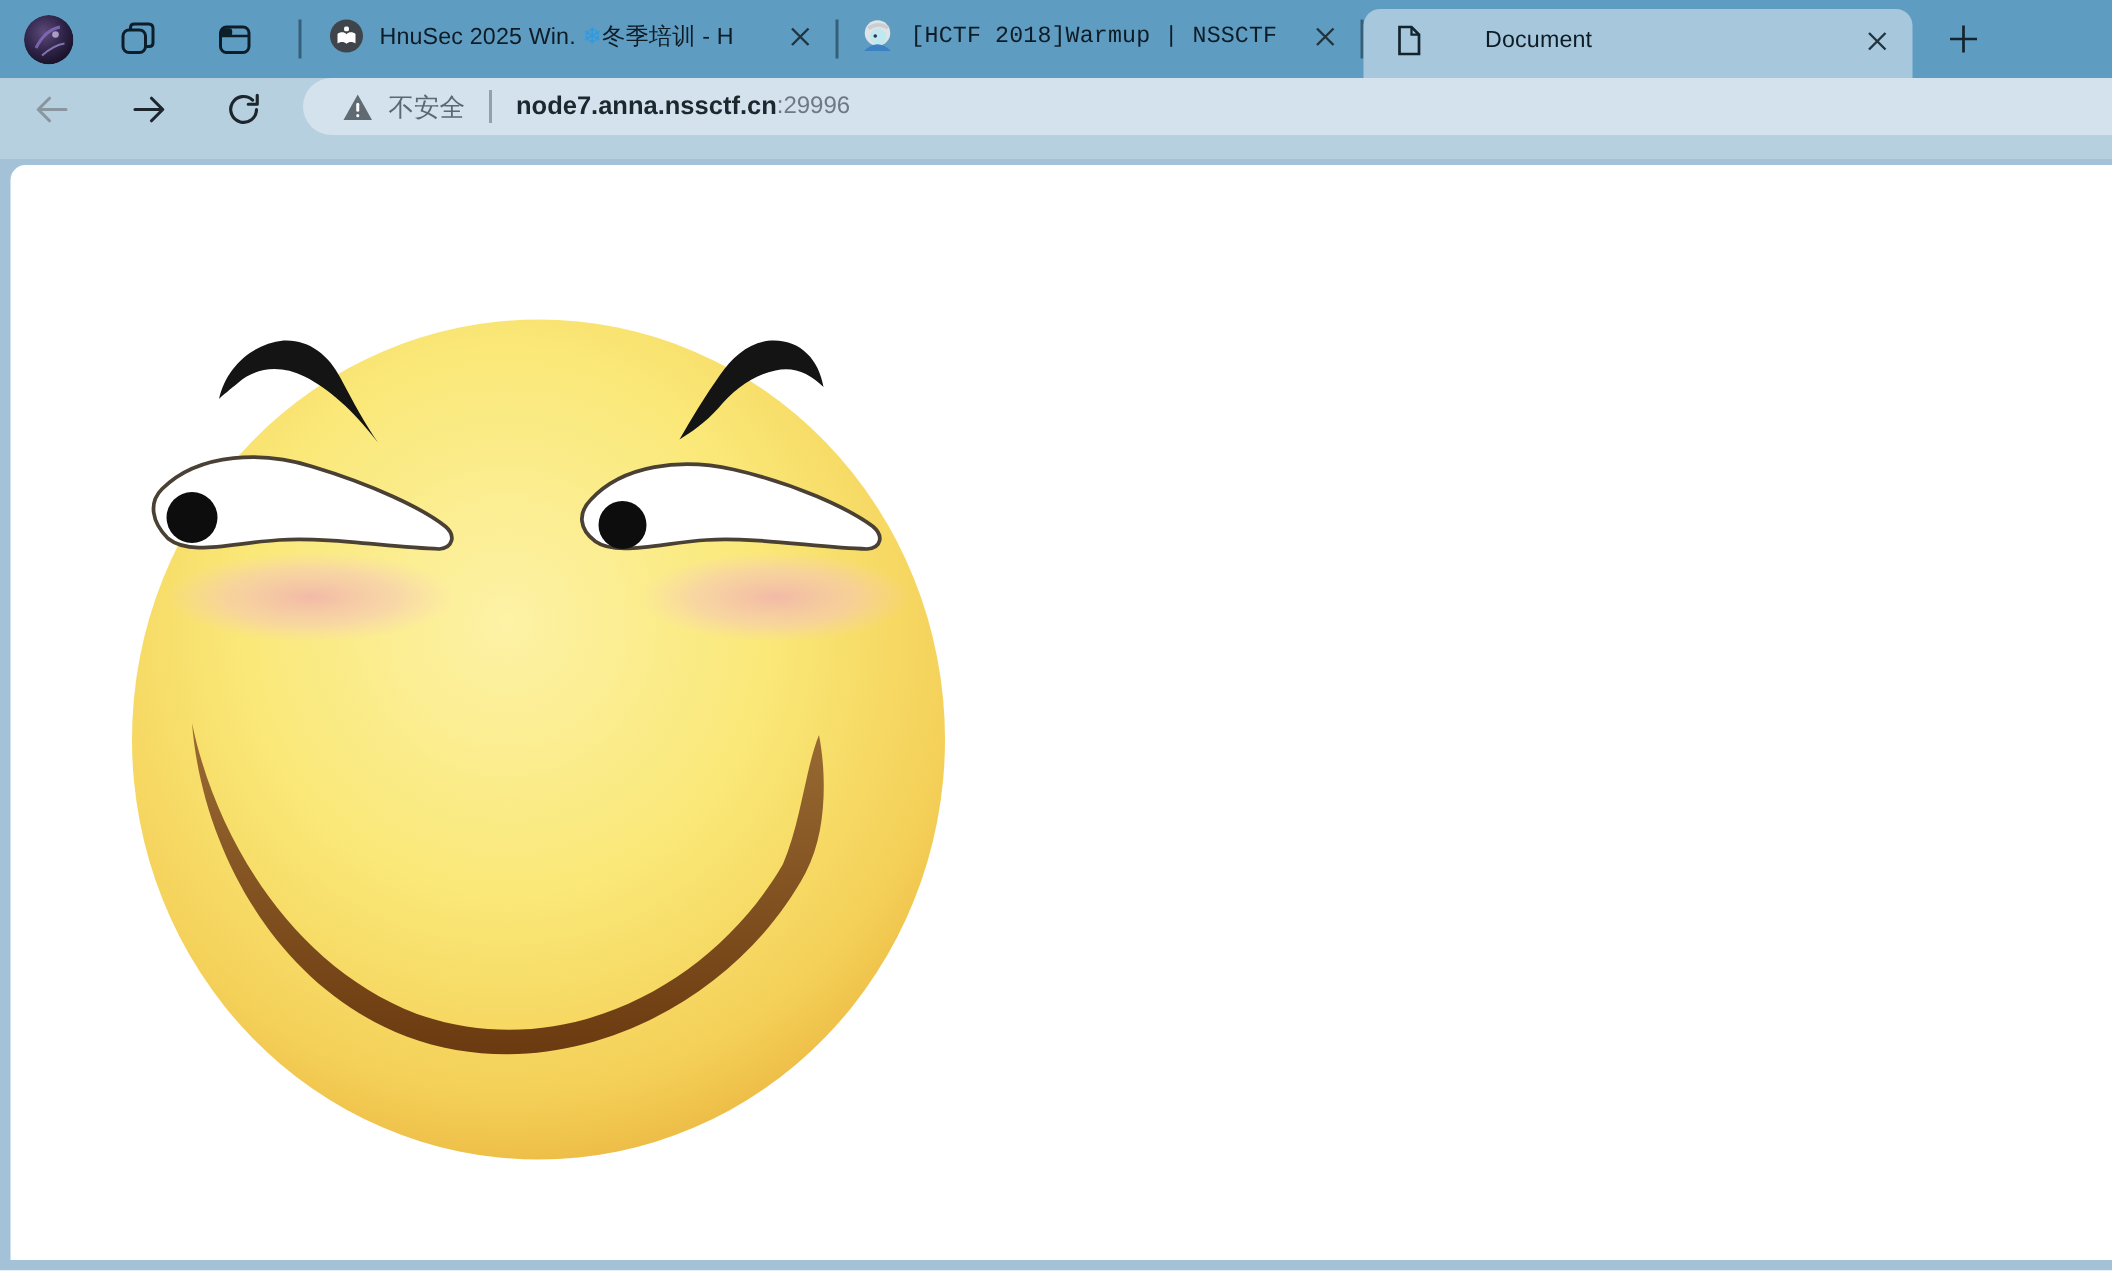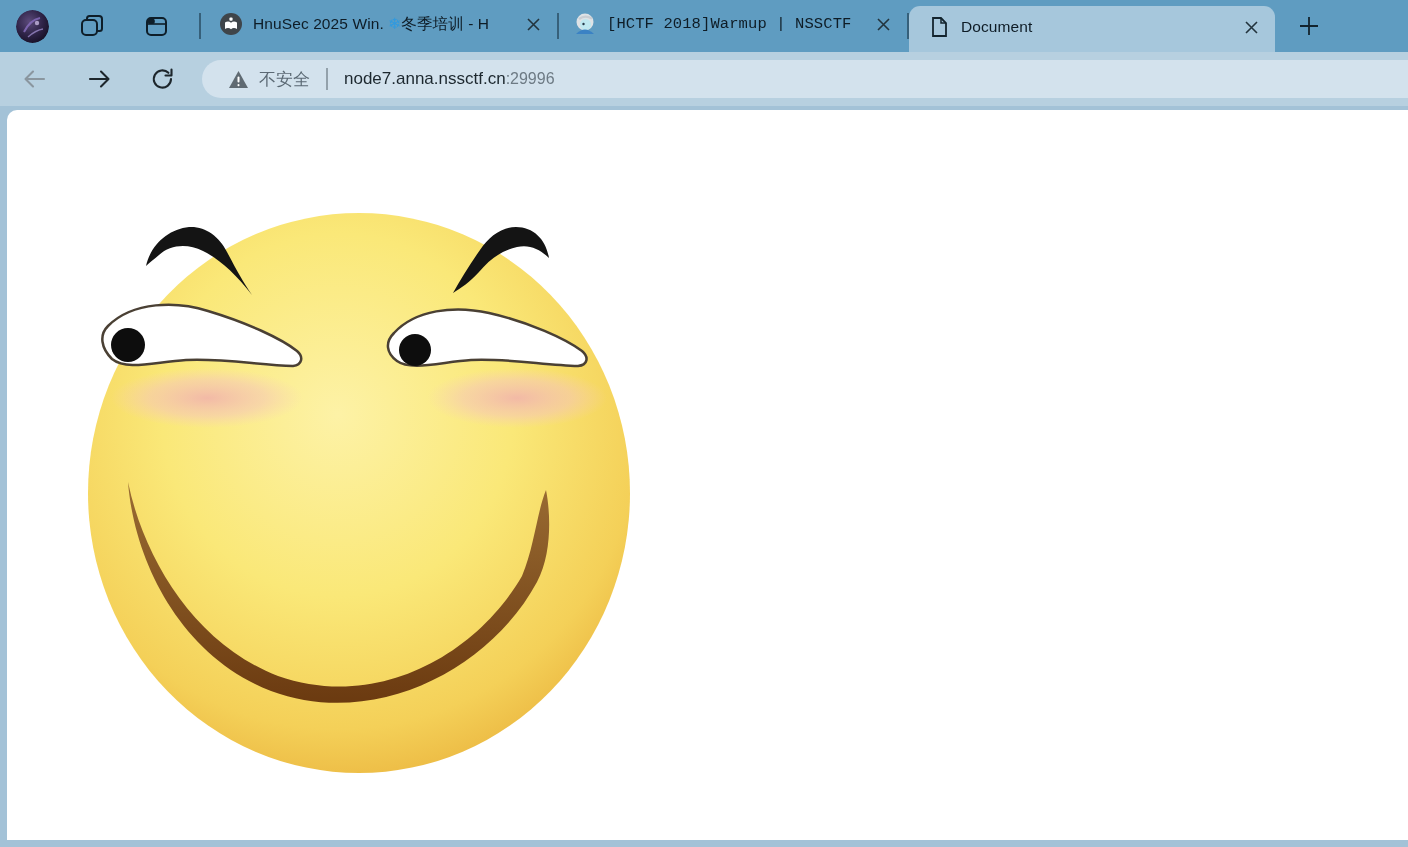--- a/index.html
+++ b/index.html
@@ -21,45 +21,45 @@
   .ta-btn { margin-left:30px; }
   .vdiv { width:2px; height:26px; background:rgba(13,35,51,.5);
     margin-left:26px; flex:0 0 auto; }
 
   .tab { display:flex; align-items:center; height:52px; padding:0 10px 4px 14px;
     cursor:pointer; overflow:hidden; }
   .tab-1 { width:352px; margin-left:4px; }
   .tab-2 { width:348px;font-family:Liberation Mono, monospace; }
   .tab.active { height:46px; align-self:flex-end; width:366px;
     background:var(--active_tab_bg,#a6c7dc); border-radius:11px 11px 0 0;
-    padding-left:18px; }
+    padding-left:18px;gap:29px; }
   .favicon { width:24px; height:24px; flex:0 0 auto; margin-right:10px; }
   .tab-title { flex:1 1 auto; overflow:hidden; white-space:nowrap;
     font-size:15.5px; color:var(--tab_text,#0e1c26); letter-spacing:.1px; }
   .snow { color:var(--snowflake_blue,#2f9ae0); }
   .tab-close { width:28px; height:28px; border:none; background:transparent;
     border-radius:6px; display:flex; align-items:center; justify-content:center;
     flex:0 0 auto; cursor:pointer; }
   .newtab-btn { width:36px; height:36px; margin-left:16px; }
 
   
   .navbar { height:54px; background:var(--navbar_bg,#b7d0e0);
-    display:flex; align-items:center; flex:0 0 auto; }
+    display:flex; flex:0 0 auto; }
   .nav-btn { width:42px; height:42px; border:none; background:transparent;
     border-radius:8px; display:flex; align-items:center; justify-content:center;
     flex:0 0 auto; cursor:pointer; }
   .nav-back { margin-left:14px; }
   .nav-fwd { margin-left:22px; }
   .nav-refresh { margin-left:22px; }
   .addressbar { flex:1 1 auto; height:38px; margin-left:18px; margin-right:-20px;
     background:var(--address_pill_bg,#d3e2ed); border-radius:19px;
     display:flex; align-items:center; padding-left:26px; cursor:text; }
   .sec-label { font-size:17px; color:var(--muted_text,#5b6974); margin-left:10px; }
   .addr-div { width:2px; height:22px; background:#93a1ab; margin:0 16px; }
-  .url-host { font-size:17px; color:var(--url_host_text,#1c272e); }
+  .url-host { font-size:17px; color:var(--url_host_text,#1c272e);font-weight:bold; }
   .url-port { font-size:16px; color:#6d7a84; }
 
   
   .frame { flex:1 1 auto; background:var(--frame_strip,#a3c2d7);
     padding:4px 0 7px 7px; }
   .sheet { position:relative; width:100%; height:100%;
     background:var(--page_bg,#ffffff); border-radius:10px 0 0 0; overflow:hidden; }
   .smiley { position:absolute; left:78px; top:82px; }
 </style>
 </head>

